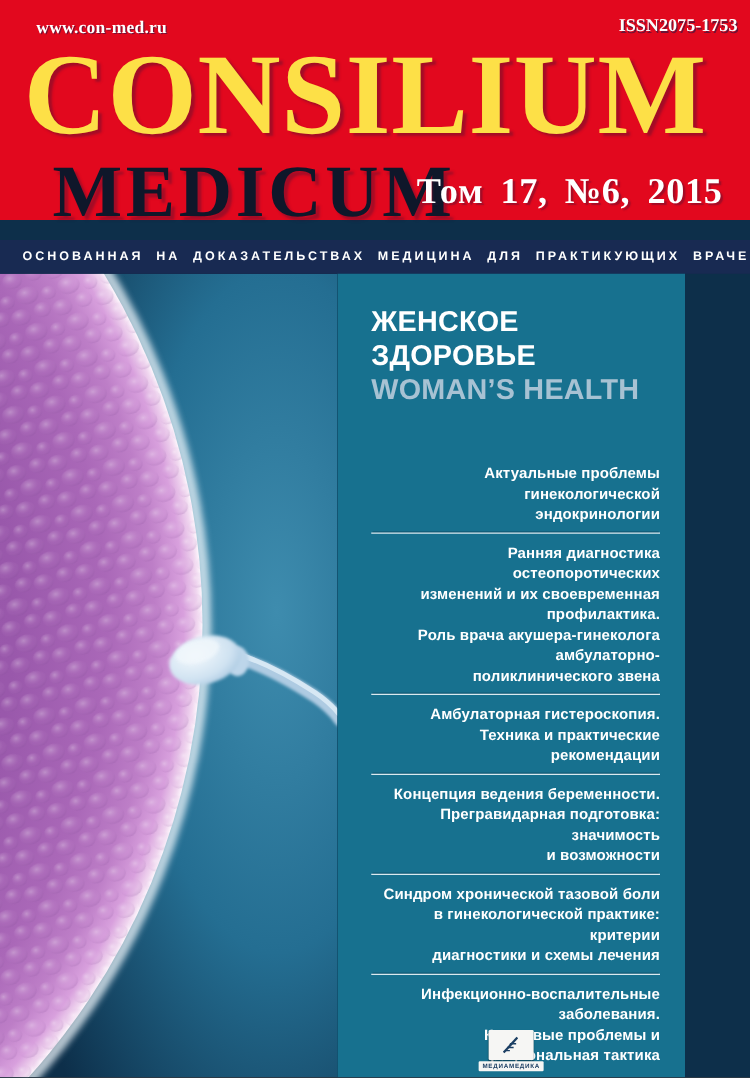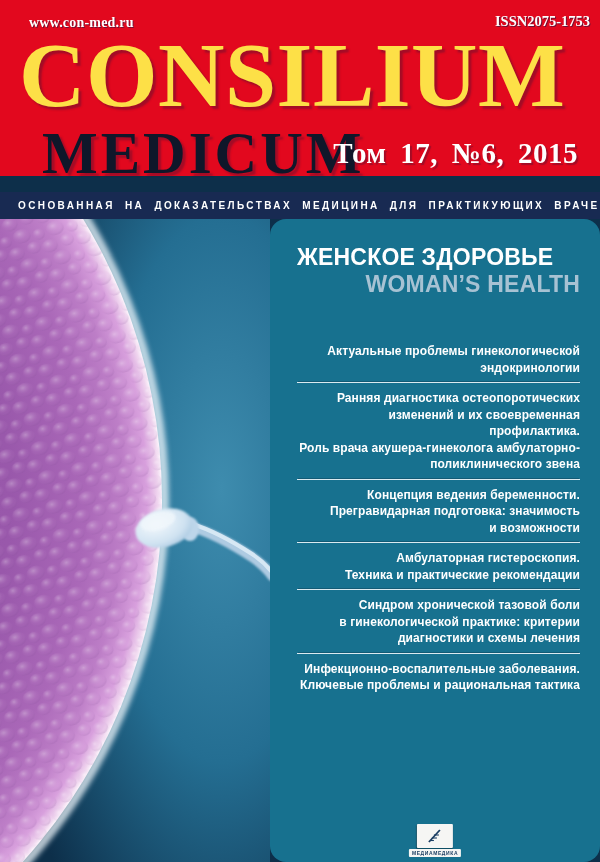--- a/index.html
+++ b/index.html
@@ -50,32 +50,31 @@
     font:bold 10px/27px "Liberation Sans",sans-serif;
     letter-spacing:2.4px;word-spacing:5px;white-space:nowrap;
     padding-left:18px;box-sizing:border-box;
   }
   
   .content{position:absolute;top:219px;left:0;width:600px;height:643px;}
   .photo{position:absolute;top:0;left:0;width:270px;height:643px;overflow:hidden;}
   .photo svg{display:block;}
   
   .panel{
-    position:absolute;top:0;left:270px;width:330px;height:643px;
+    position:absolute;top:0;left:270px;width:278px;height:643px;
     background:#17718f;box-sizing:border-box;
-    padding:25px 20px 0 27px;color:#fff;border-radius:16px;
+    padding:25px 20px 0 27px;color:#fff;
   }
   .sec-ru{
     font:bold 23px/27px "Liberation Sans",sans-serif;color:#ffffff;
     letter-spacing:.2px;
   }
   .sec-en{
     font:bold 23px/27px "Liberation Sans",sans-serif;color:#a7c2d3;
     letter-spacing:.2px;
-    text-align:right;
   }
   .articles{margin-top:38px;}
   .article{
     font:bold 12px/16.5px "Liberation Sans",sans-serif;color:#ffffff;
     white-space:pre-line;padding:7px 0 6px;letter-spacing:.1px;cursor:pointer;text-align:right;
   }
   .article + .article{
     border-top:1px solid rgba(236,244,249,.92);
     box-shadow:0 -2px 0 -1px rgba(10,50,70,.35);
   }
@@ -176,25 +175,25 @@
       <div class="sec-en">WOMAN’S HEALTH</div>
 
       <div class="articles">
 
       <div class="article">Актуальные проблемы гинекологической
 эндокринологии</div>
           <div class="article">Ранняя диагностика остеопоротических
 изменений и их своевременная профилактика.
 Роль врача акушера-гинеколога амбулаторно-
 поликлинического звена</div>
+          <div class="article">Амбулаторная гистероскопия.
+Техника и практические рекомендации</div>
           <div class="article">Концепция ведения беременности.
 Прегравидарная подготовка: значимость
 и возможности</div>
-          <div class="article">Амбулаторная гистероскопия.
-Техника и практические рекомендации</div>
           <div class="article">Синдром хронической тазовой боли
 в гинекологической практике: критерии
 диагностики и схемы лечения</div>
           <div class="article">Инфекционно-воспалительные заболевания.
 Ключевые проблемы и рациональная тактика</div>
         </div>
 
       <div class="logo">
         <div class="logo-box">
           <svg width="20" height="18" viewBox="0 0 20 18">

